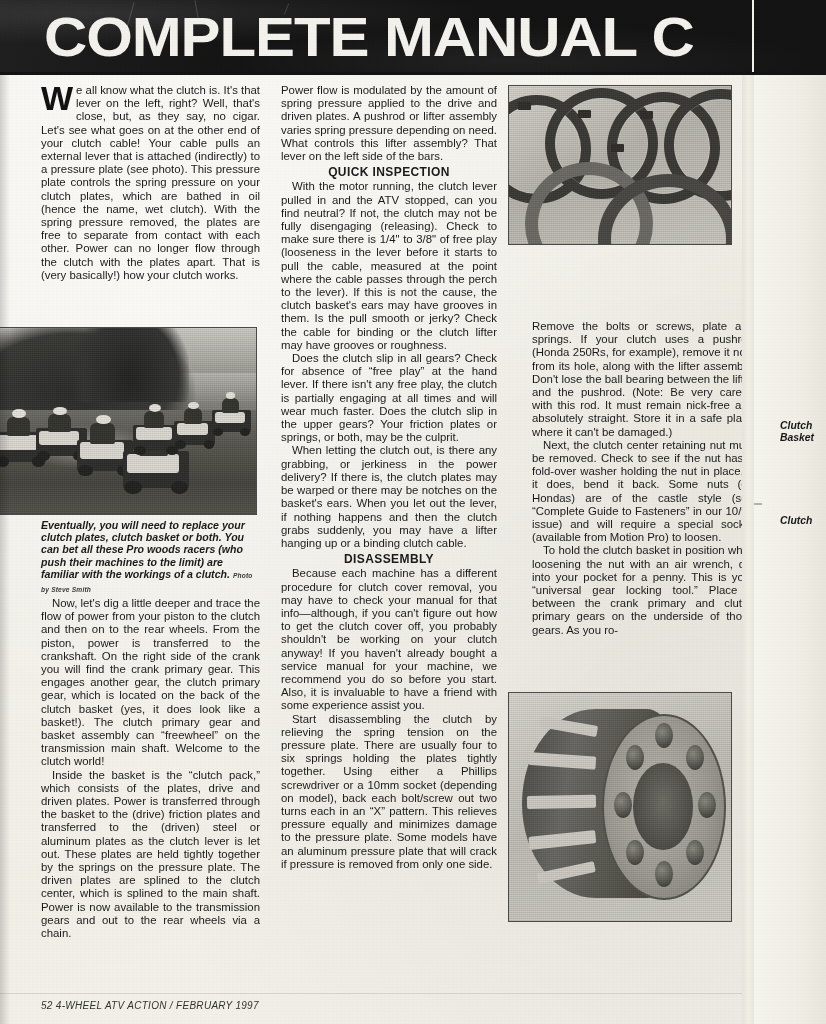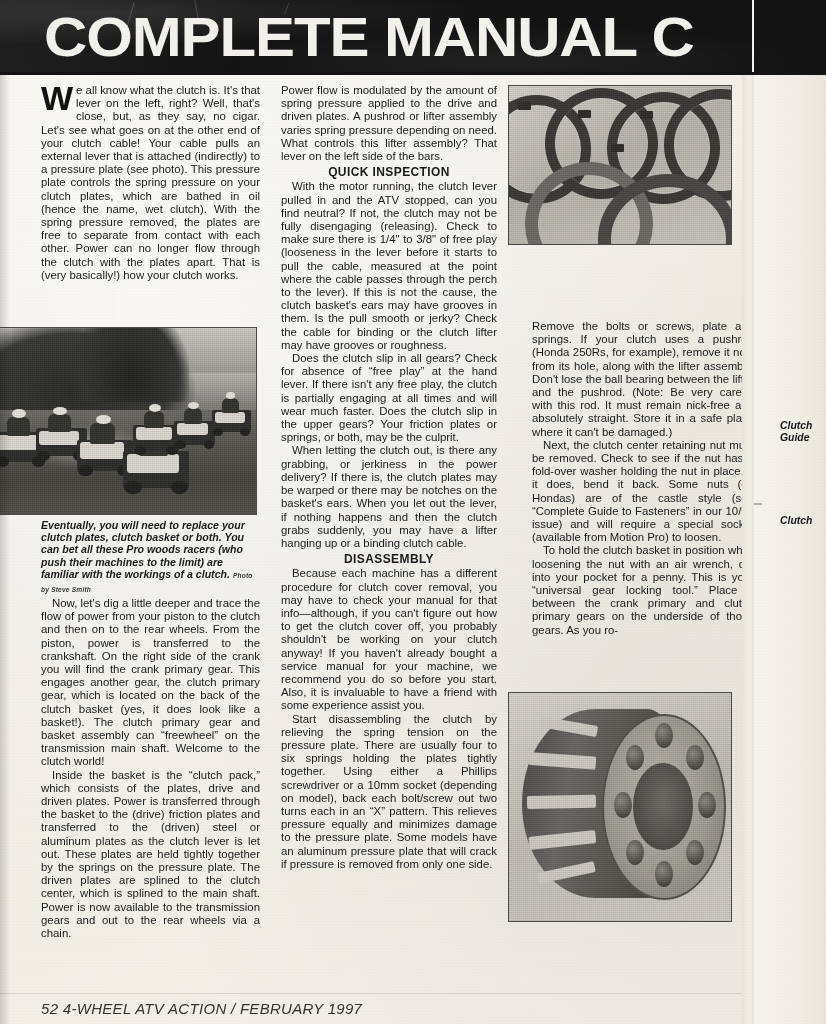--- a/index.html
+++ b/index.html
@@ -221,21 +221,21 @@
     white-space:nowrap;
   }
   #margin-label-basket{left:26px;top:345px;}
   #margin-label-plates{left:26px;top:440px;}
   #margin-tick{position:absolute;left:0px;top:428px;width:8px;height:2px;background:#b5b2aa;}
 
   
   #footer{
     position:absolute;left:41px;top:1000px;
     font-style:italic;
-    font-size:15px;
+    font-size:10px;
     letter-spacing:.3px;
     color:#33332f;
     white-space:nowrap;
   }
   #footer-rule{position:absolute;left:0px;top:993px;width:742px;height:1px;background:rgba(0,0,0,.10);}
   #edge-shadow-left{position:absolute;left:0;top:75px;width:10px;height:949px;
     background:linear-gradient(90deg, rgba(0,0,0,.16), rgba(0,0,0,0));pointer-events:none;}
 </style>
 </head>
 <body>
@@ -380,21 +380,21 @@
       <div class="bolt" style="left:18%;top:16%;"></div>
     </div>
     <div class="grain"></div>
   </div>
 
 
   <div id="margin-gutter"></div>
   <div id="margin-page">
     <div class="margin-label" id="margin-label-basket">
       <div>Clutch</div>
-      <div>Guide</div>
+      <div>Basket</div>
     </div>
     <div id="margin-tick"></div>
     <div class="margin-label" id="margin-label-plates">Clutch</div>
   </div>
 
   <div id="footer-rule"></div>
   <div id="footer">52  4-WHEEL ATV ACTION / FEBRUARY 1997</div>
 
   <div id="edge-shadow-left"></div>
   <div id="scan-noise"></div>

